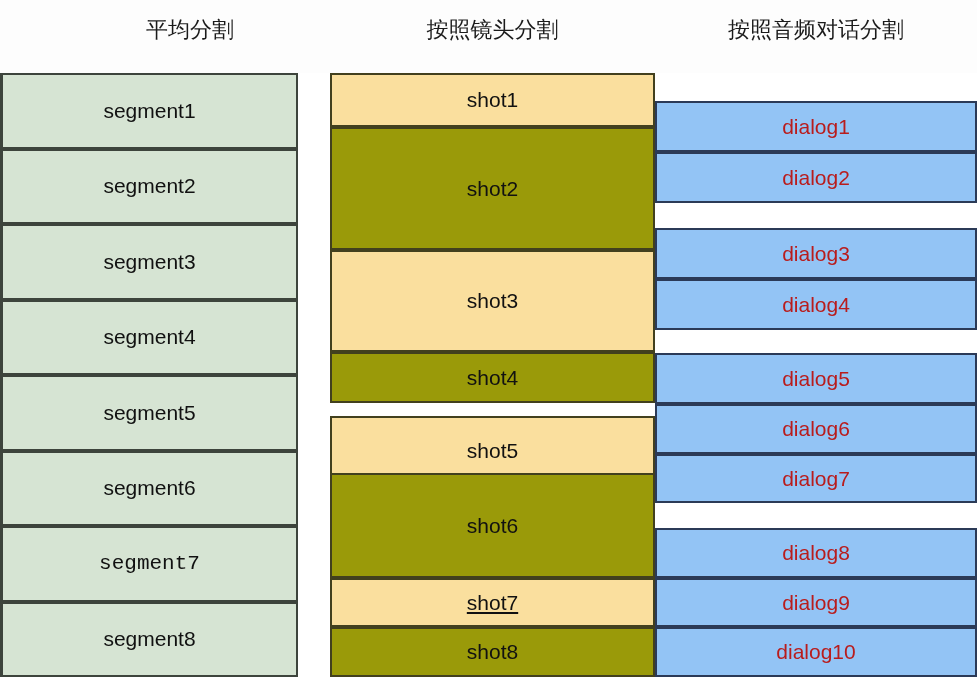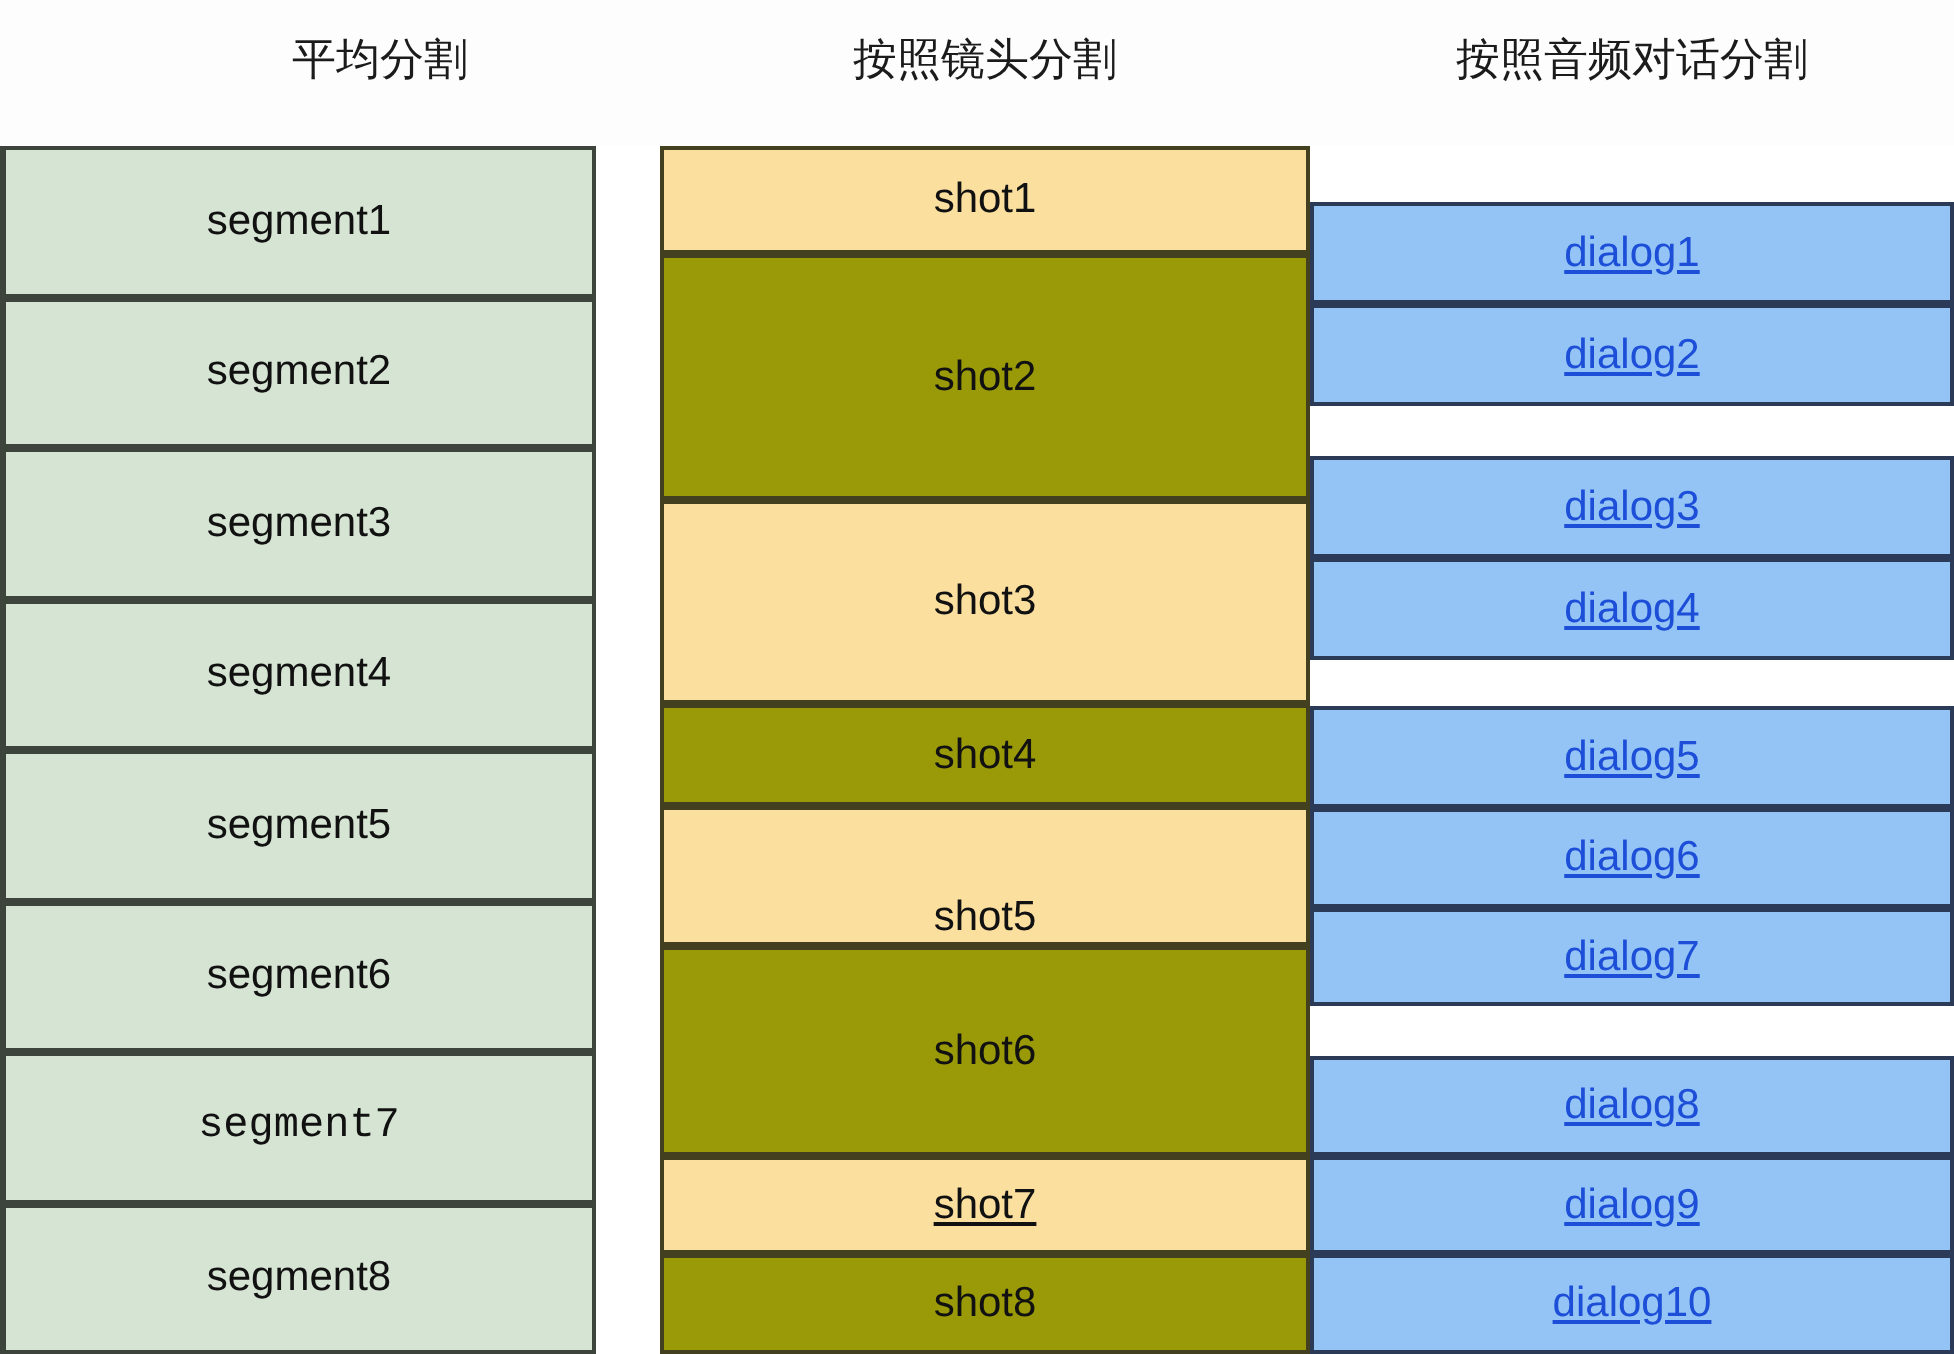--- a/index.html
+++ b/index.html
@@ -62,22 +62,21 @@
     border:2px solid #42401e;
   }
   .blk.light{background:#fadf9e;}
   .blk.dark{background:#9a9a09;}
 
   
   .col-dialog .blk{
     width:322px;
     background:#93c4f5;
     border:2px solid #2b3a57;
-    color:#1d4ed8;
-    text-decoration:underline;
+    color:#b91c1c;
   }
 
   
   #stage:after{
     content:"";
     position:absolute;left:0;top:0;width:977px;height:73px;
     background:#fdfdfd;
     z-index:-1;
   }
 </style>
@@ -122,21 +121,21 @@
       </div>
       <div class="blk dark" style="top: 54px; height: 123px; justify-content: center;">
         <span>shot2</span>
       </div>
       <div class="blk light" style="top: 177px; height: 102px;">
         <span>shot3</span>
       </div>
       <div class="blk dark" style="top: 279px; height: 51px;">
         <span>shot4</span>
       </div>
-      <div class="blk light" style="top: 330px; height: 70px; align-items: flex-end;">
+      <div class="blk light" style="top: 343px; height: 70px;">
         <span>shot5</span>
       </div>
       <div class="blk dark" style="top: 400px; height: 105px;">
         <span>shot6</span>
       </div>
       <div class="blk light" style="top: 505px; height: 49px; text-decoration: underline;">
         <span>shot7</span>
       </div>
       <div class="blk dark" style="top: 554px; height: 50px;">
         <span>shot8</span>

